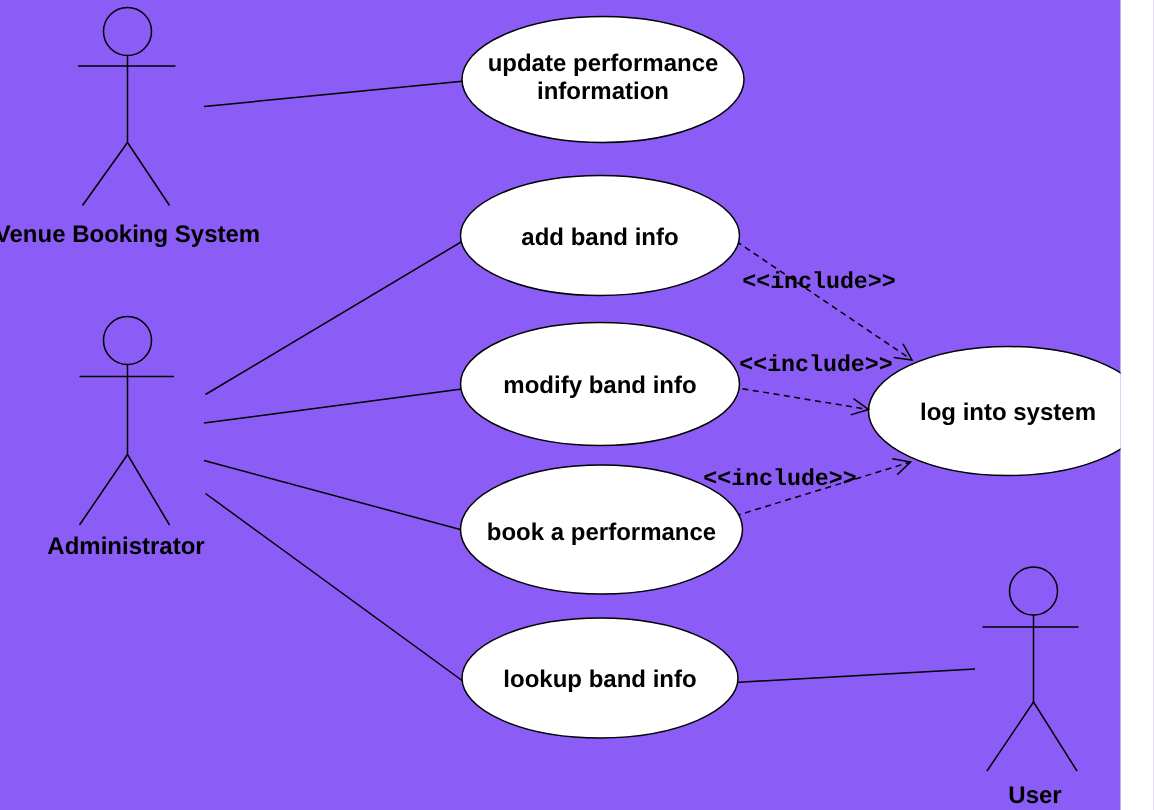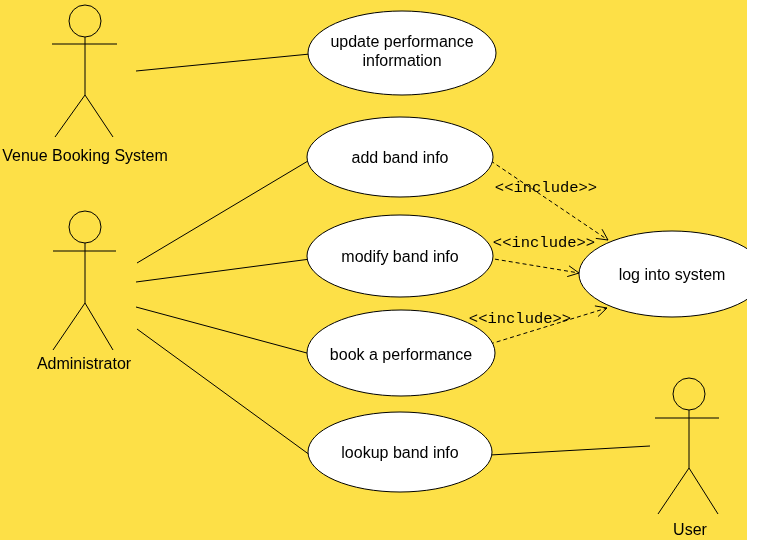--- a/index.html
+++ b/index.html
@@ -1,19 +1,20 @@
 <!DOCTYPE html>
 <html><head>
 <meta charset="utf-8">
 <style>
   html, body { margin: 0; padding: 0; background: #ffffff; }
   .canvas {
     width: 747px; height: 540px; position: relative;
-    background: #fde047; overflow: hidden;
+    background: #8b5cf6; overflow: hidden;
     font-family: "Liberation Sans", sans-serif;
+    font-weight: bold;
   }
   svg { display: block; }
   .shape  { fill: none; stroke: #000000; stroke-width: 1; }
   .node   { fill: #ffffff; stroke: #000000; stroke-width: 1; }
   .dashed { stroke-dasharray: 4,3; }
   text {
     font-family: "Liberation Sans", sans-serif;
     font-size: 16px; fill: #000000; text-anchor: middle;
   }
   .include-label {

